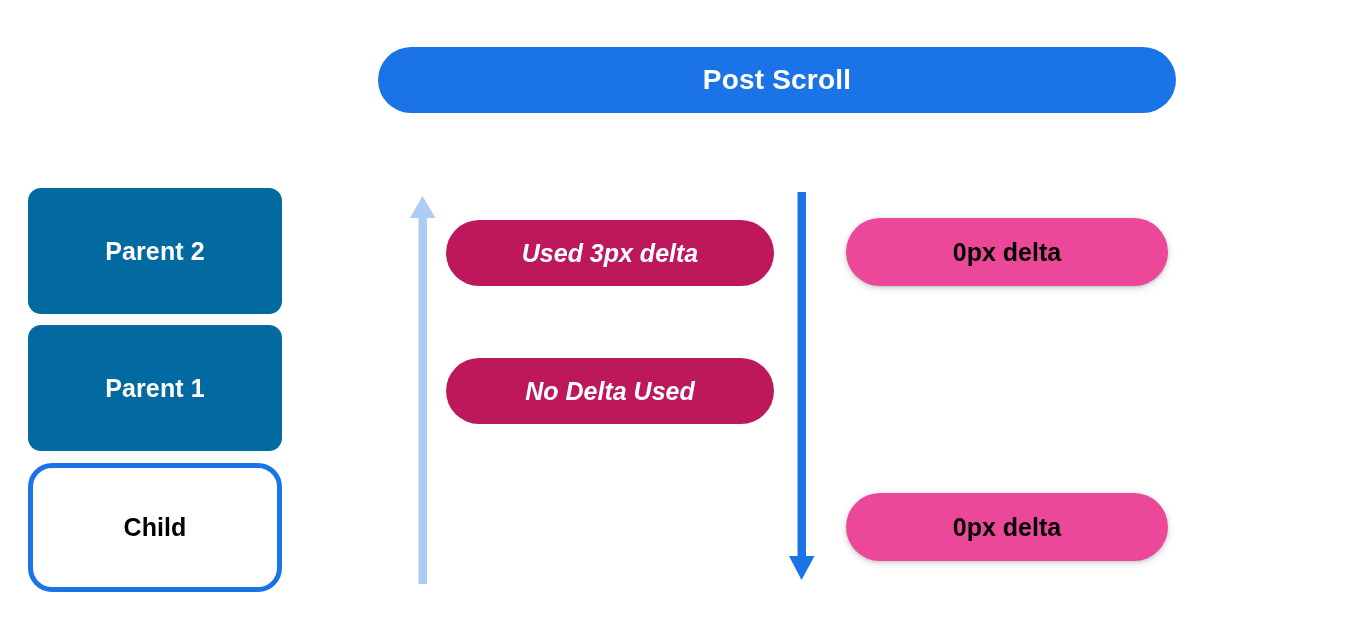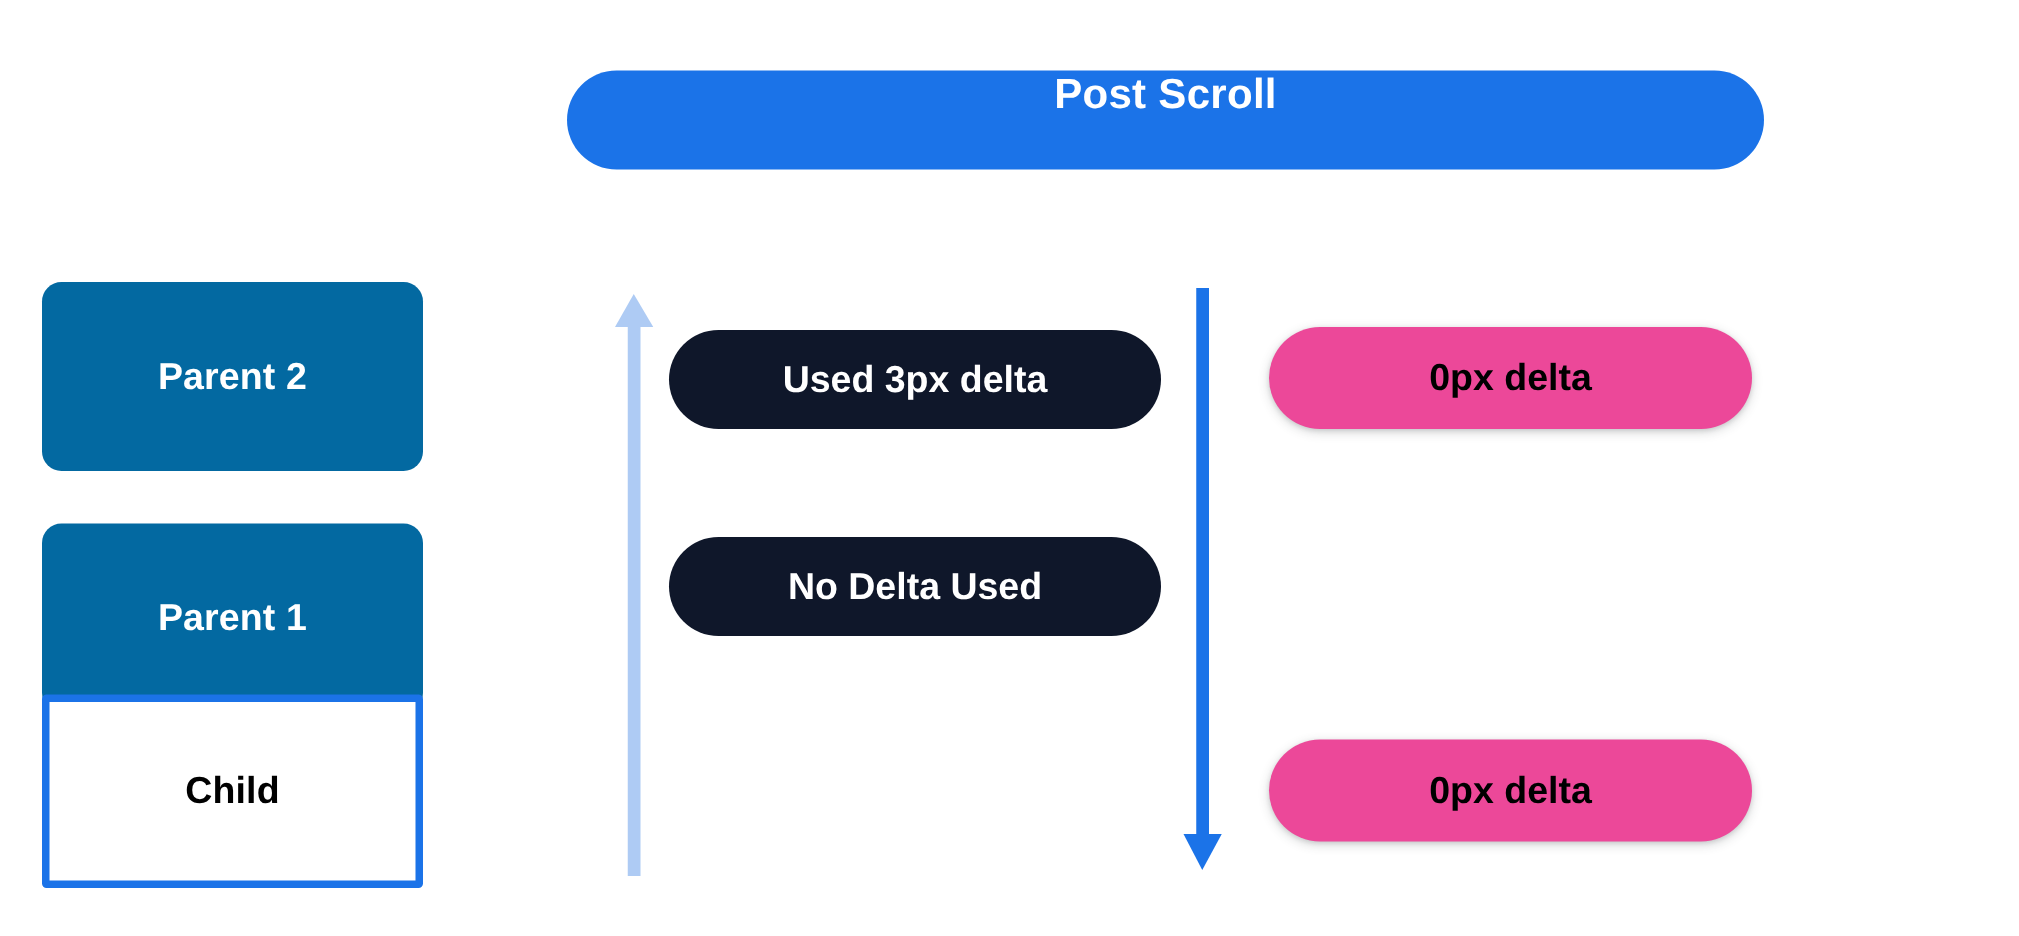--- a/index.html
+++ b/index.html
@@ -24,20 +24,21 @@
   
   .title-banner {
     position: absolute;
     left: 378px;
     top: 47px;
     width: 798px;
     height: 66px;
     border-radius: 33px;
     background: #1b73e8;
     display: flex;
+    align-items: center;
     justify-content: center;
   }
   .title-banner-label {
     color: #ffffff;
     font-size: 28px;
     font-weight: 700;
     letter-spacing: 0.2px;
   }
 
   
@@ -60,27 +61,27 @@
   .node-box.filled {
     background: #0369a1;
     border: none;
   }
   .node-box.filled .node-label {
     color: #ffffff;
   }
   .node-box.outlined {
     background: #ffffff;
     border: 5px solid #1b73e8;
-    border-radius: 3px;
+    border-radius: 24px;
   }
   .node-box.outlined .node-label {
     color: #000000;
   }
   .node-parent2 { top: 0px; }
-  .node-parent1 { top: 137px; margin-top: 24px; }
+  .node-parent1 { top: 137px; }
   .node-child   { top: 275px; height: 129px; }
 
   .node-label {
     font-size: 25px;
     font-weight: 700;
     letter-spacing: 0.1px;
   }
 
   
   .arrow {
@@ -97,23 +98,24 @@
 
   
   .pill {
     position: absolute;
     display: flex;
     align-items: center;
     justify-content: center;
     box-sizing: border-box;
   }
   .pill-blue {
-    background: #0f172a;
+    background: #be185d;
     border-radius: 33px;
     height: 66px;
+    font-style: italic;
   }
   .pill-blue .pill-label {
     color: #ffffff;
     font-size: 25px;
     font-weight: 700;
   }
   .pill-used-delta {
     left: 446px;
     top: 220px;
     width: 328px;

